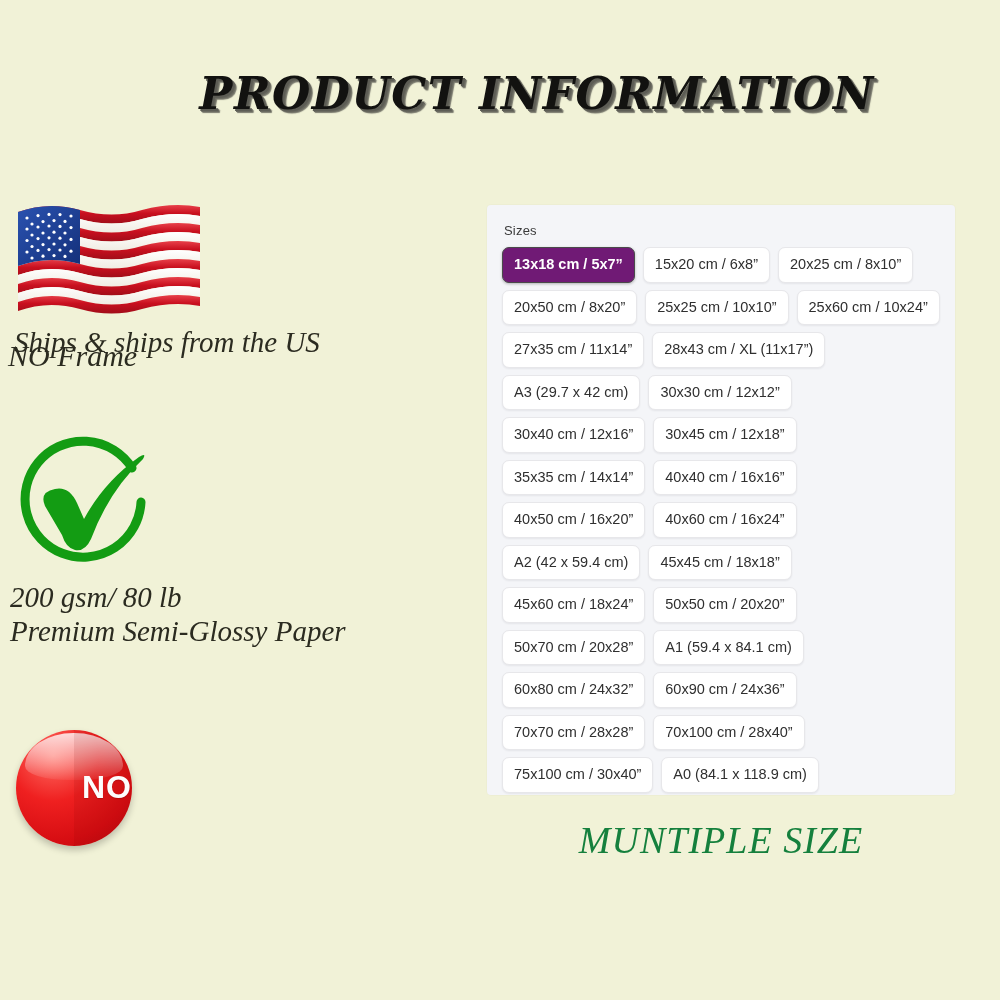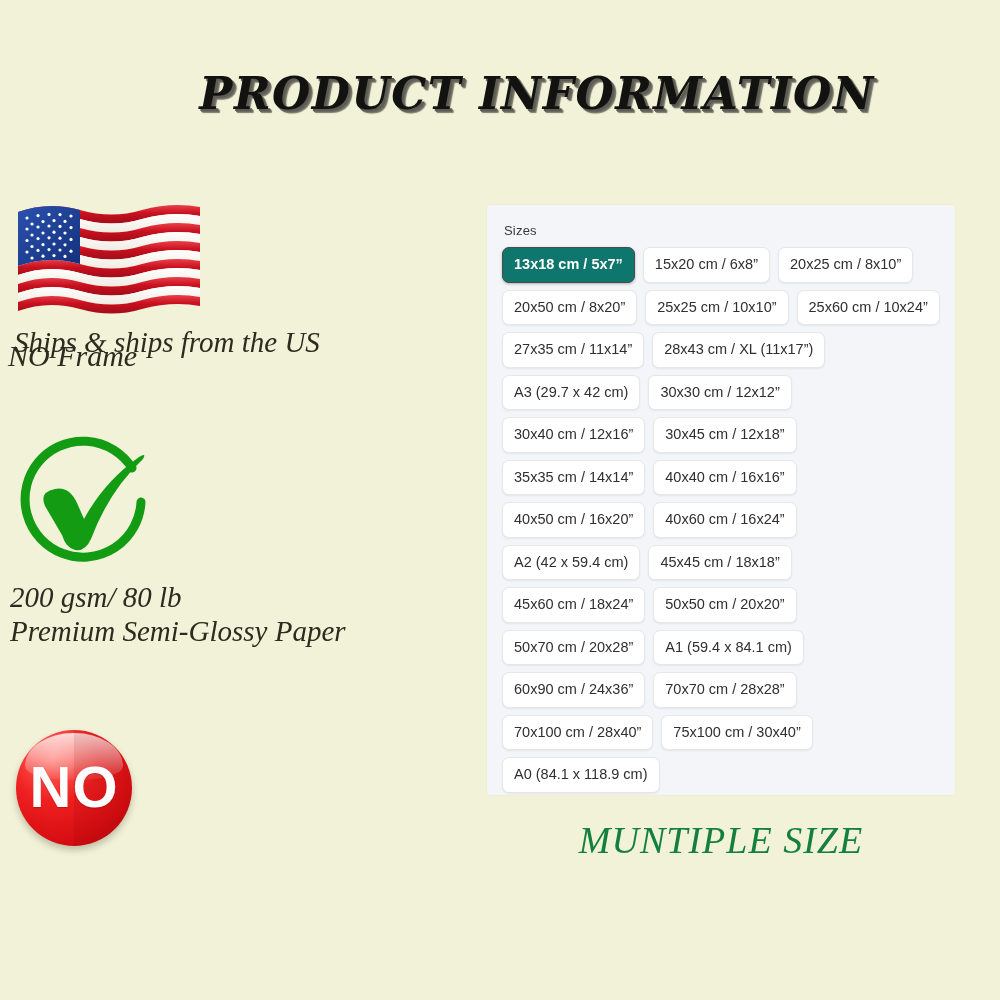--- a/index.html
+++ b/index.html
@@ -113,24 +113,24 @@
     width: 50%;
     height: 100%;
     background: rgba(120,0,0,0.10);
     pointer-events: none;
   }
   .noframe-badge .no-label {
     position: absolute;
     left: 0; right: 0;
     top: 50%;
     transform: translateY(-52%);
-    text-align: center;
+    text-align: right;
     font-family: "Liberation Sans", sans-serif;
     font-weight: bold;
-    font-size: 58px;
+    font-size: 32px;
     color: #fdfdfd;
     letter-spacing: 1px;
     z-index: 3;
     text-shadow: 0 1px 1px rgba(120,0,0,0.35);
   }
   .noframe-text {
     position: absolute;
     left: 8px;
     top: 148px;
     font-size: 30px;
@@ -170,21 +170,21 @@
     background: #ffffff;
     border: 1px solid #e7e7ea;
     border-radius: 7px;
     padding: 9px 11px 10px 11px;
     line-height: 1;
     white-space: nowrap;
     box-shadow: 0 1px 2px rgba(30,30,40,0.07);
     box-sizing: border-box;
   }
   .chip.selected {
-    background: #0f766e;
+    background: #701a75;
     border-color: #4a4a4a;
     color: #ffffff;
     font-weight: bold;
     box-shadow: 0 1px 3px rgba(0,0,0,0.28);
   }
 
   
   .multiple-size {
     position: absolute;
     left: 487px;
@@ -335,20 +335,21 @@
         <button class="chip">35x35 cm / 14x14”</button>
         <button class="chip">40x40 cm / 16x16”</button>
         <button class="chip">40x50 cm / 16x20”</button>
         <button class="chip">40x60 cm / 16x24”</button>
         <button class="chip">A2 (42 x 59.4 cm)</button>
         <button class="chip">45x45 cm / 18x18”</button>
         <button class="chip">45x60 cm / 18x24”</button>
         <button class="chip">50x50 cm / 20x20”</button>
         <button class="chip">50x70 cm / 20x28”</button>
         <button class="chip">A1 (59.4 x 84.1 cm)</button>
+        <button class="chip">60x80 cm / 24x32”</button>
         <button class="chip">60x90 cm / 24x36”</button>
         <button class="chip">70x70 cm / 28x28”</button>
         <button class="chip">70x100 cm / 28x40”</button>
         <button class="chip">75x100 cm / 30x40”</button>
         <button class="chip">A0 (84.1 x 118.9 cm)</button>
       </div>
   </div>
 
   <div class="multiple-size">MUNTIPLE SIZE</div>
 

